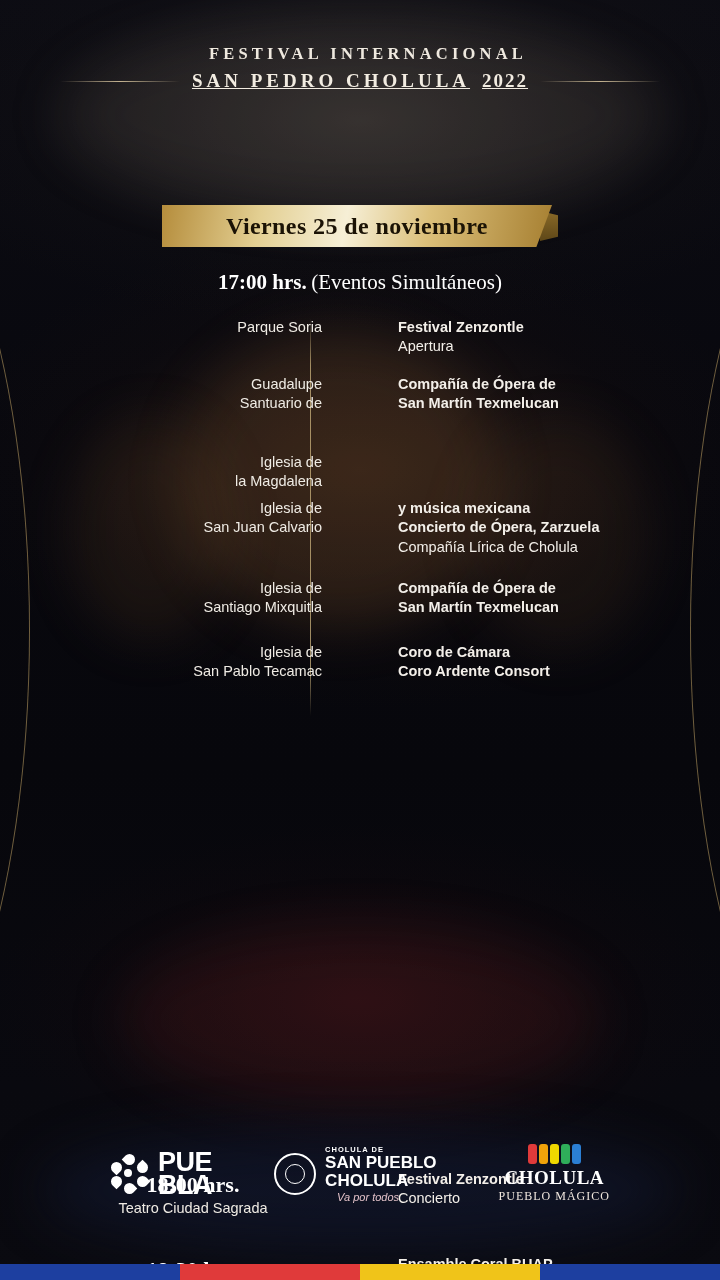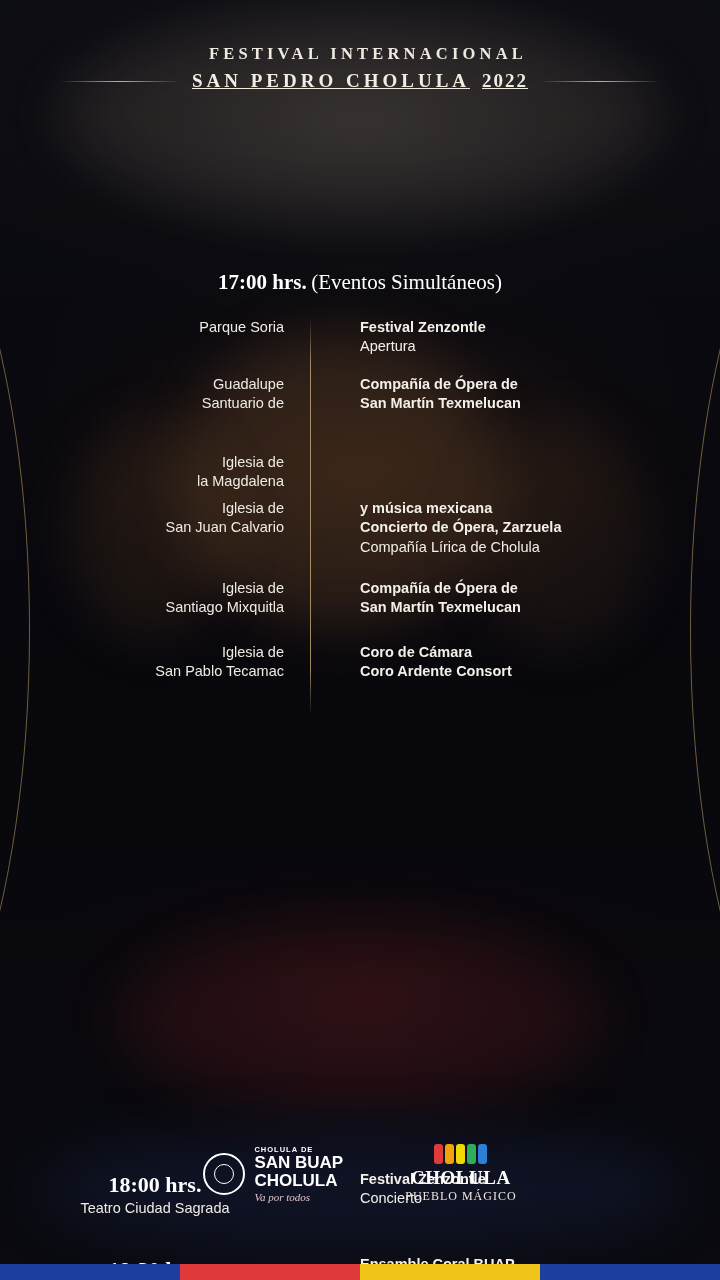--- a/index.html
+++ b/index.html
@@ -76,21 +76,21 @@
               border-top-color: transparent; border-bottom-color: transparent; border-left-color: transparent; }
   .arc-right { left: 690px; top: 120px; width: 360px; height: 1020px; border-left-color: rgba(198,168,104,0.55);
               border-top-color: transparent; border-bottom-color: transparent; border-right-color: transparent; }
 
   
   .sim-head { position: absolute; left: 0; top: 270px; width: 720px; text-align: center; color: #ffffff; }
   .sim-head .h-time { font-family: "Liberation Serif", serif; font-size: 21px; font-weight: 700; }
   .sim-head .h-note { font-family: "Liberation Serif", serif; font-size: 21px; font-weight: 400; }
 
   
-  .schedule { position: absolute; left: 0; top: 310px; width: 720px; }
+  .schedule { position: absolute; left: 0; top: 310px; width: 720px; padding-left: 38px; }
   .row { position: relative; display: flex; }
   .col-left {
     width: 310px; padding-right: 26px; text-align: right;
     color: #f0ece6; font-size: 14.5px; line-height: 1.32;
   }
   .col-right {
     width: 410px; padding-left: 50px;
     color: #f3efe9; font-size: 14.5px; line-height: 1.34;
   }
   .col-right .b { font-weight: 700; }
@@ -109,21 +109,21 @@
   .puebla-mark { width: 40px; height: 40px; position: relative; }
   .puebla-mark span { position: absolute; width: 11px; height: 11px; border-radius: 50% 50% 50% 0; background: #fff; }
   .puebla-text { font-family: "Liberation Sans", sans-serif; font-weight: 700; font-size: 27px; line-height: 0.86; letter-spacing: -0.5px; }
   .cholula-logo { display: flex; align-items: center; gap: 9px; }
   .cholula-seal { width: 42px; height: 42px; border-radius: 50%; border: 2px solid #fff; position: relative; }
   .cholula-seal::after { content:""; position: absolute; left: 9px; top: 9px; right: 9px; bottom: 9px; border-radius: 50%; border: 1px solid #fff; }
   .cholula-txt { color: #fff; text-align: left; }
   .cholula-txt .t1 { font-size: 7.5px; letter-spacing: 1px; font-weight: 700; }
   .cholula-txt .t2 { font-size: 17px; font-weight: 700; line-height: 1.02; }
   .cholula-txt .t3 { font-size: 17px; font-weight: 700; line-height: 1.02; }
-  .cholula-txt .t4 { font-family: Liberation Serif, serif; font-style: italic; font-size: 11px; color: #e2c1c8; margin-top: 2px; }
+  .cholula-txt .t4 { font-family: Liberation Sans, sans-serif; font-style: italic; font-size: 11px; color: #e2c1c8; margin-top: 2px; margin-left: 12px; }
   .pm-logo { text-align: center; color: #fff; }
   .pm-swatch { display: flex; justify-content: center; gap: 2px; margin-bottom: 3px; }
   .pm-swatch i { display: block; width: 9px; height: 20px; border-radius: 3px; }
   .pm-t1 { font-family: "Liberation Serif", serif; font-weight: 700; font-size: 19px; letter-spacing: 0.5px; }
   .pm-t2 { font-family: "Liberation Serif", serif; font-size: 12px; letter-spacing: 1px; color: #efe6dd; }
 
   
   .colorbar { position: absolute; left: 0; bottom: 0; width: 720px; height: 16px; display: flex; }
   .colorbar i { display: block; height: 100%; flex: 1 1 auto; }
 </style>
@@ -145,20 +145,26 @@
     <div class="fest-label">FESTIVAL INTERNACIONAL</div>
     <div class="rule-row">
       <span class="rule"></span>
       <span class="subline">
         <span>SAN PEDRO CHOLULA</span><span class="year">2022</span>
       </span>
       <span class="rule"></span>
     </div>
   </div>
 
+  <div class="ribbon-wrap">
+    <div class="ribbon-tail"></div>
+    <div class="ribbon">
+      <span class="ribbon-text">Viernes 25 de noviembre</span>
+    </div>
+  </div>
 
   <div class="sim-head">
     <span class="h-time">17:00 hrs.</span>
     <span class="h-note">(Eventos Simultáneos)</span>
   </div>
 
   <div class="schedule">
     <div class="divider"></div>
     <div id="sim-rows" style="position: relative; height: 420px;">
         <div class="row" style="position: absolute; left: 0px; top: 8px; width: 720px;">
@@ -236,26 +242,41 @@
           <div class="col-right">
             <div class="b">Ensamble Coral  BUAP</div>
             <div class="b">Coro Universidad de Guadalajara</div>
           </div>
         </div>
       </div>
   </div>
 
   <div class="footer">
     <div class="logos">
+      <div class="logo">
+        <div class="puebla-mark">
+          <span style="left:14px;top:0;transform:rotate(45deg)"></span>
+          <span style="left:27px;top:8px;transform:rotate(135deg)"></span>
+          <span style="left:27px;top:22px;transform:rotate(225deg)"></span>
+          <span style="left:14px;top:29px;transform:rotate(225deg)"></span>
+          <span style="left:1px;top:22px;transform:rotate(315deg)"></span>
+          <span style="left:1px;top:8px;transform:rotate(315deg)"></span>
+          <span style="left:14px;top:15px;width:8px;height:8px;border-radius:50%"></span>
+        </div>
+        <div class="puebla-text">
+          <div>PUE</div>
+          <div>BLA</div>
+        </div>
+      </div>
 
       <div class="cholula-logo">
         <div class="cholula-seal"></div>
         <div class="cholula-txt">
           <div class="t1">CHOLULA DE</div>
-          <div class="t2">SAN BUAP</div>
+          <div class="t2">SAN PUEBLO</div>
           <div class="t3">CHOLULA</div>
           <div class="t4">Va por todos</div>
         </div>
       </div>
 
       <div class="pm-logo">
         <div class="pm-swatch">
           <i style="background:#e03a3a"></i>
             <i style="background:#f0a30a"></i>
             <i style="background:#f0d800"></i>

